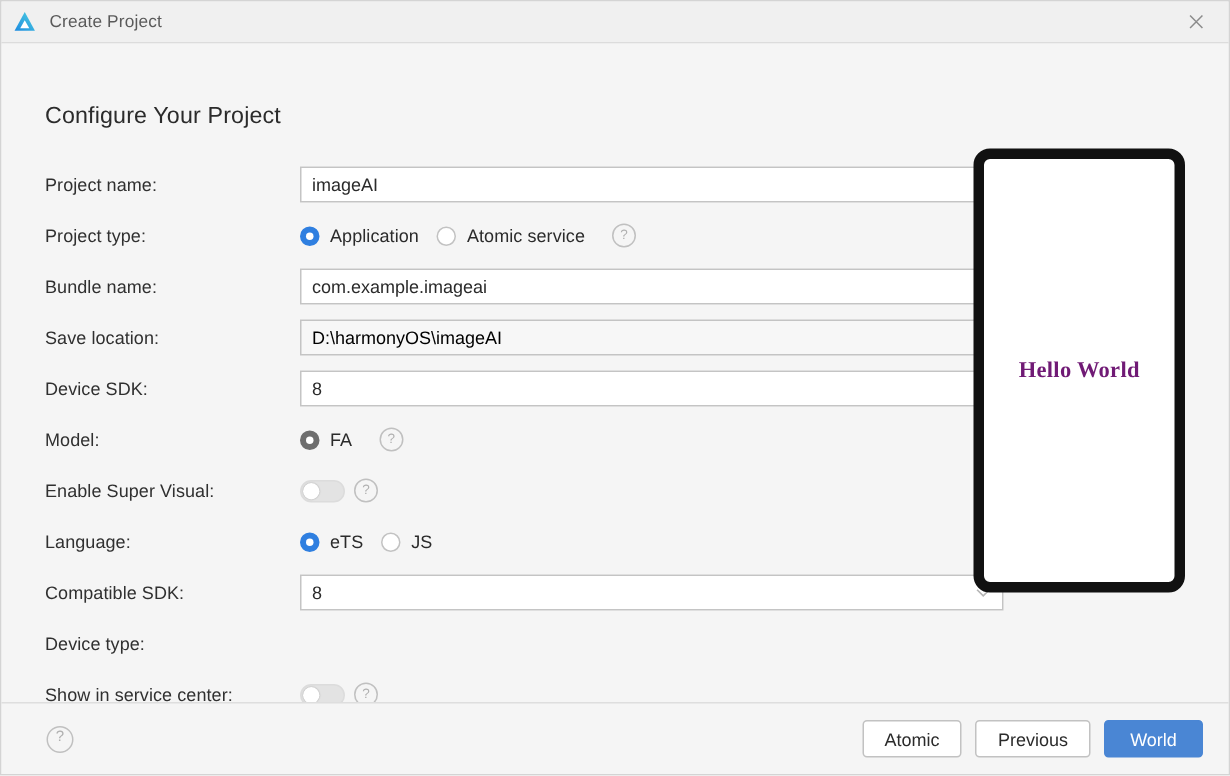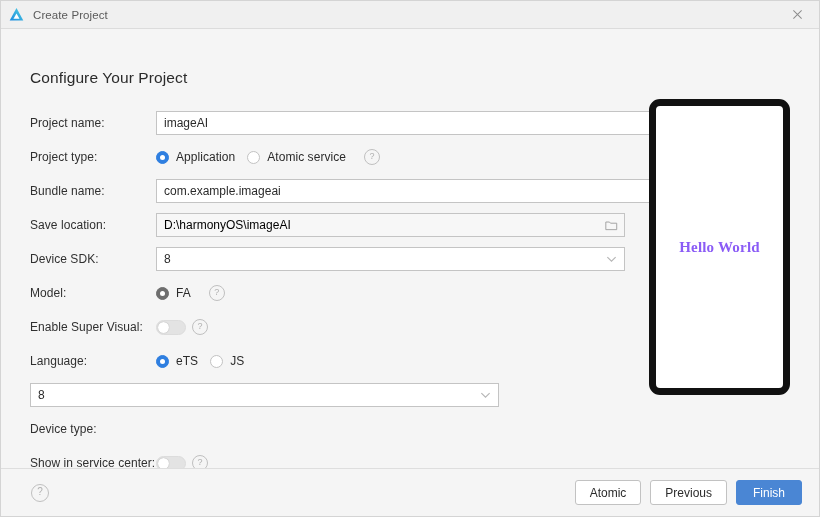--- a/index.html
+++ b/index.html
@@ -87,20 +87,21 @@
     left: 29px;
     top: 78px;
     width: 596px;
   }
   .row {
     position: relative;
     height: 32px;
     margin-bottom: 2px;
     display: flex;
     align-items: center;
+    gap: 44px;
   }
   .row-label {
     width: 126px;
     flex: 0 0 126px;
     font-size: 12px;
     color: #303030;
     letter-spacing: .05px;
   }
   .row-control {
     flex: 1 1 auto;
@@ -280,21 +281,21 @@
     border: 7px solid #111111;
     border-radius: 11px;
     display: flex;
     align-items: center;
     justify-content: center;
   }
   .preview-text {
     font-family: "Liberation Serif", serif;
     font-weight: bold;
     font-size: 15px;
-    color: #8b5cf6;
+    color: #701a75;
     letter-spacing: .2px;
   }
 
   
   .footer {
     height: 48px;
     min-height: 48px;
     border-top: 1px solid #dedede;
     background: #f5f5f5;
     display: flex;
@@ -440,20 +441,21 @@
             <span class="radio-label">eTS</span>
           </div>
           <div class="radio-item">
             <span class="radio off"></span>
             <span class="radio-label">JS</span>
           </div>
         </div>
       </div>
 
       <div class="row">
+        <div class="row-label">Compatible SDK:</div>
         <div class="row-control">
           <div class="input-wrap">
             <input class="text-input" type="text" value="8" style="">
             <span class="field-icon">
               <svg viewBox="0 0 12 8" width="11" height="8">
                 <path d="M1.5 2 L6 6.4 L10.5 2" fill="none" stroke="#b5b5b5" stroke-width="1.2"></path>
               </svg>
             </span>
           </div>
         </div>
@@ -479,16 +481,16 @@
       <span class="preview-text">Hello World</span>
     </div>
 
   </div>
 
   <div class="footer">
     <div class="help footer-help">?</div>
     <div class="footer-spacer"></div>
     <button class="btn">Atomic</button>
     <button class="btn">Previous</button>
-    <button class="btn primary">Finish</button>
+    <button class="btn primary">World</button>
   </div>
 
 </div>
 
 </body></html>

